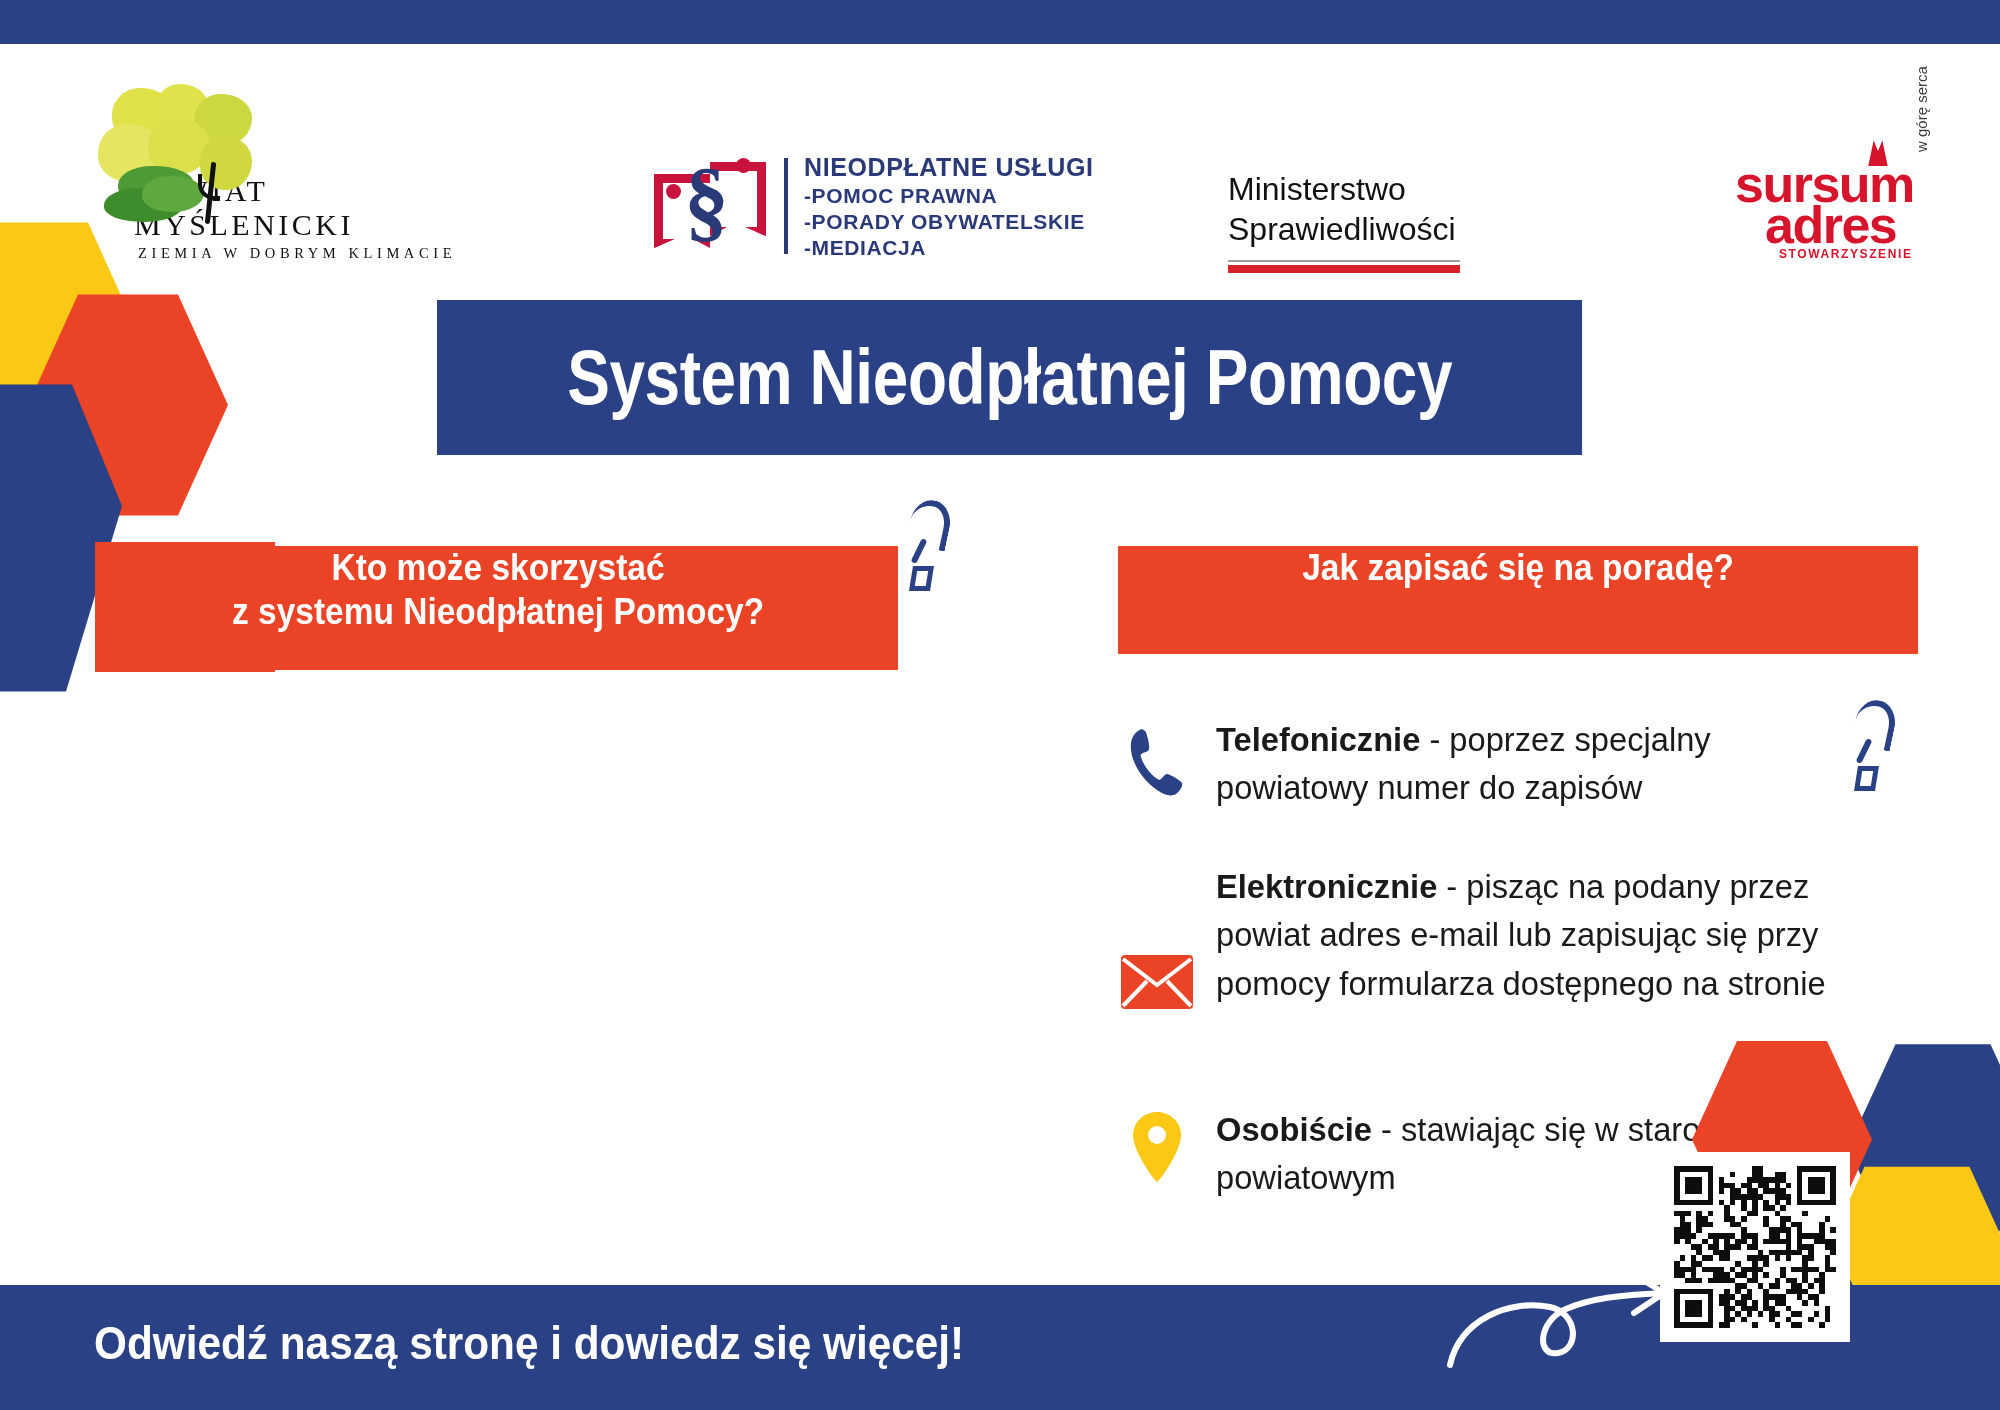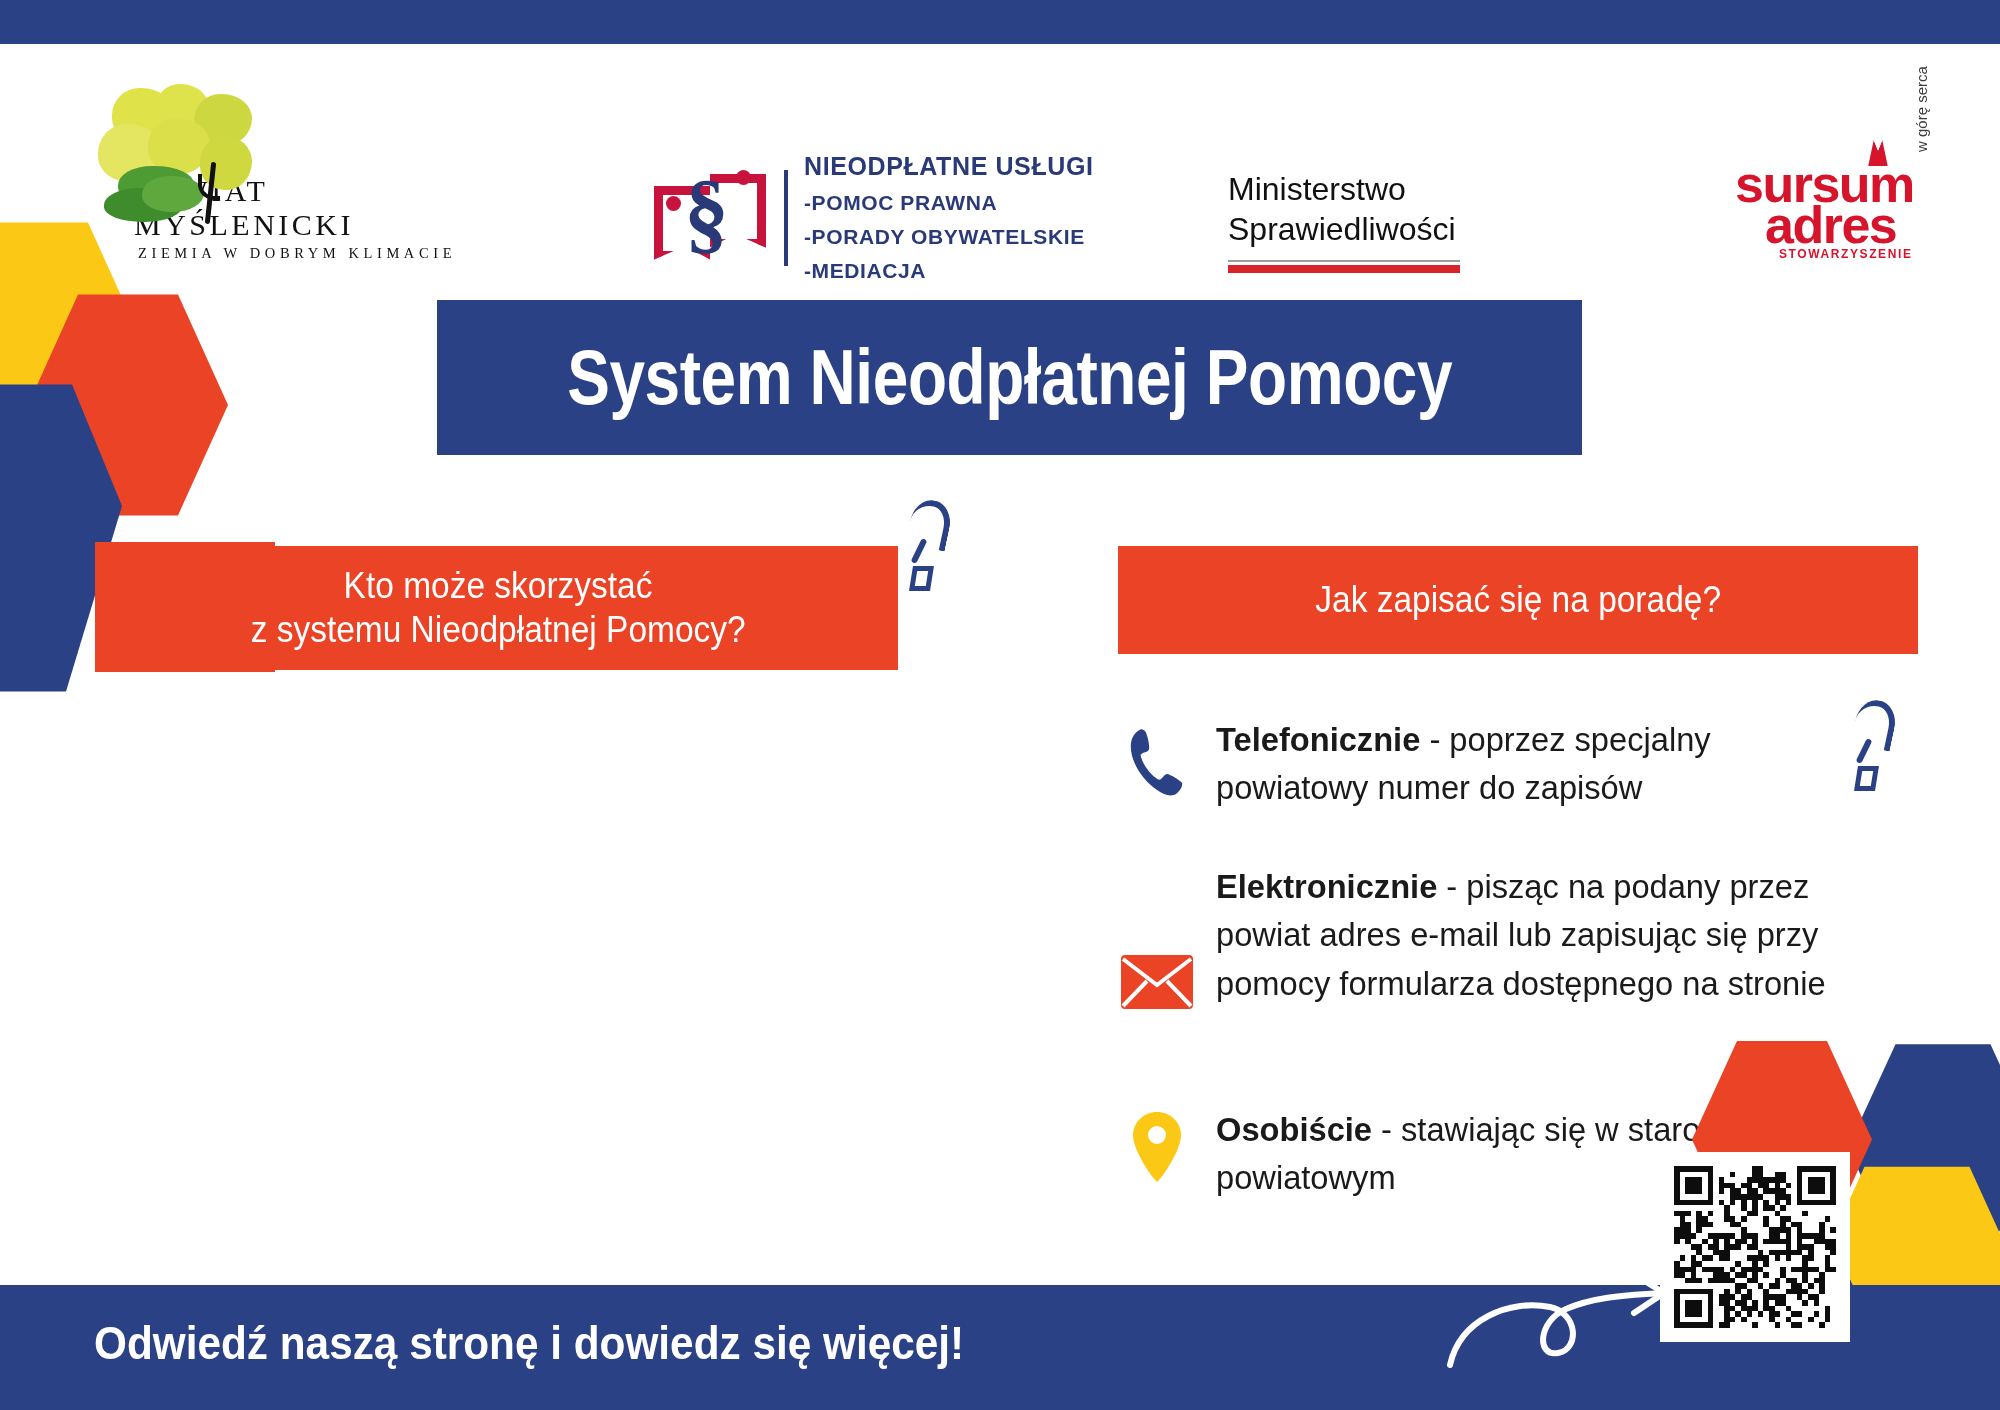--- a/index.html
+++ b/index.html
@@ -100,21 +100,21 @@
   .nu-dot-a { position: absolute; left: 16px; top: 32px; width: 15px; height: 15px; border-radius: 50%; background: #c8133d; }
   .nu-dot-b { position: absolute; left: 86px; top: 6px;  width: 15px; height: 15px; border-radius: 50%; background: #c8133d; }
   .nu-s {
     position: absolute; left: 34px; top: 4px;
     font-size: 90px; font-weight: 700; color: #2a3a78;
     font-family: "Liberation Serif", serif; line-height: 1;
   }
   .nu-divider { width: 4px; height: 96px; background: #2a3a78; margin-right: 16px; }
   .nu-lines { color: #2a3a78; }
   .nu-l1 { font-size: 25px; font-weight: 700; letter-spacing: 0.6px; }
-  .nu-l2, .nu-l3, .nu-l4 { font-size: 21px; font-weight: 700; letter-spacing: 0.6px; margin-top: 10px; }
+  .nu-l2, .nu-l3, .nu-l4 { font-size: 21px; font-weight: 700; letter-spacing: 0.6px; margin-top: 2px; }
 
   
   .logo-min { left: 1228px; top: 112px; margin-top: 13px; }
   .min-l1, .min-l2 { font-size: 32px; color: #111; line-height: 1.26; font-weight: 400; }
   .min-rule-gray { width: 232px; height: 2px; background: #9d9d9d; margin-top: 10px; }
   .min-rule-red  { width: 232px; height: 8px; background: #d8232a; margin-top: 3px; }
 
   
   .logo-sursum { left: 1735px; top: 100px; width: 220px; height: 115px; }
   .sc-heart {
@@ -158,22 +158,22 @@
     font-weight: 700;
     letter-spacing: -0.5px;
     transform: scaleX(0.82);
     white-space: nowrap;
   }
 
   
   .hdr {
     position: absolute;
     background: #ea4325;
-    display: flex; align-items: center; justify-content: center;
-    color: #ffffff; font-weight: 400; text-align: center;
+    display: flex; align-items: flex-start; justify-content: center;
+    color: #ffffff; font-weight: 700; text-align: center;
     line-height: 1.22;
   }
   .hdr-left  { left: 98px;  top: 546px; width: 800px; height: 124px; font-size: 36px; }
   .hdr-right { left: 1118px;top: 546px; width: 800px; height: 108px; font-size: 36px; }
   .hdr span { transform: scaleX(0.93); display: inline-block; }
 
   
   .qmark { position: absolute; color: #2a4185; }
   .qm-hook {
     position: absolute;

